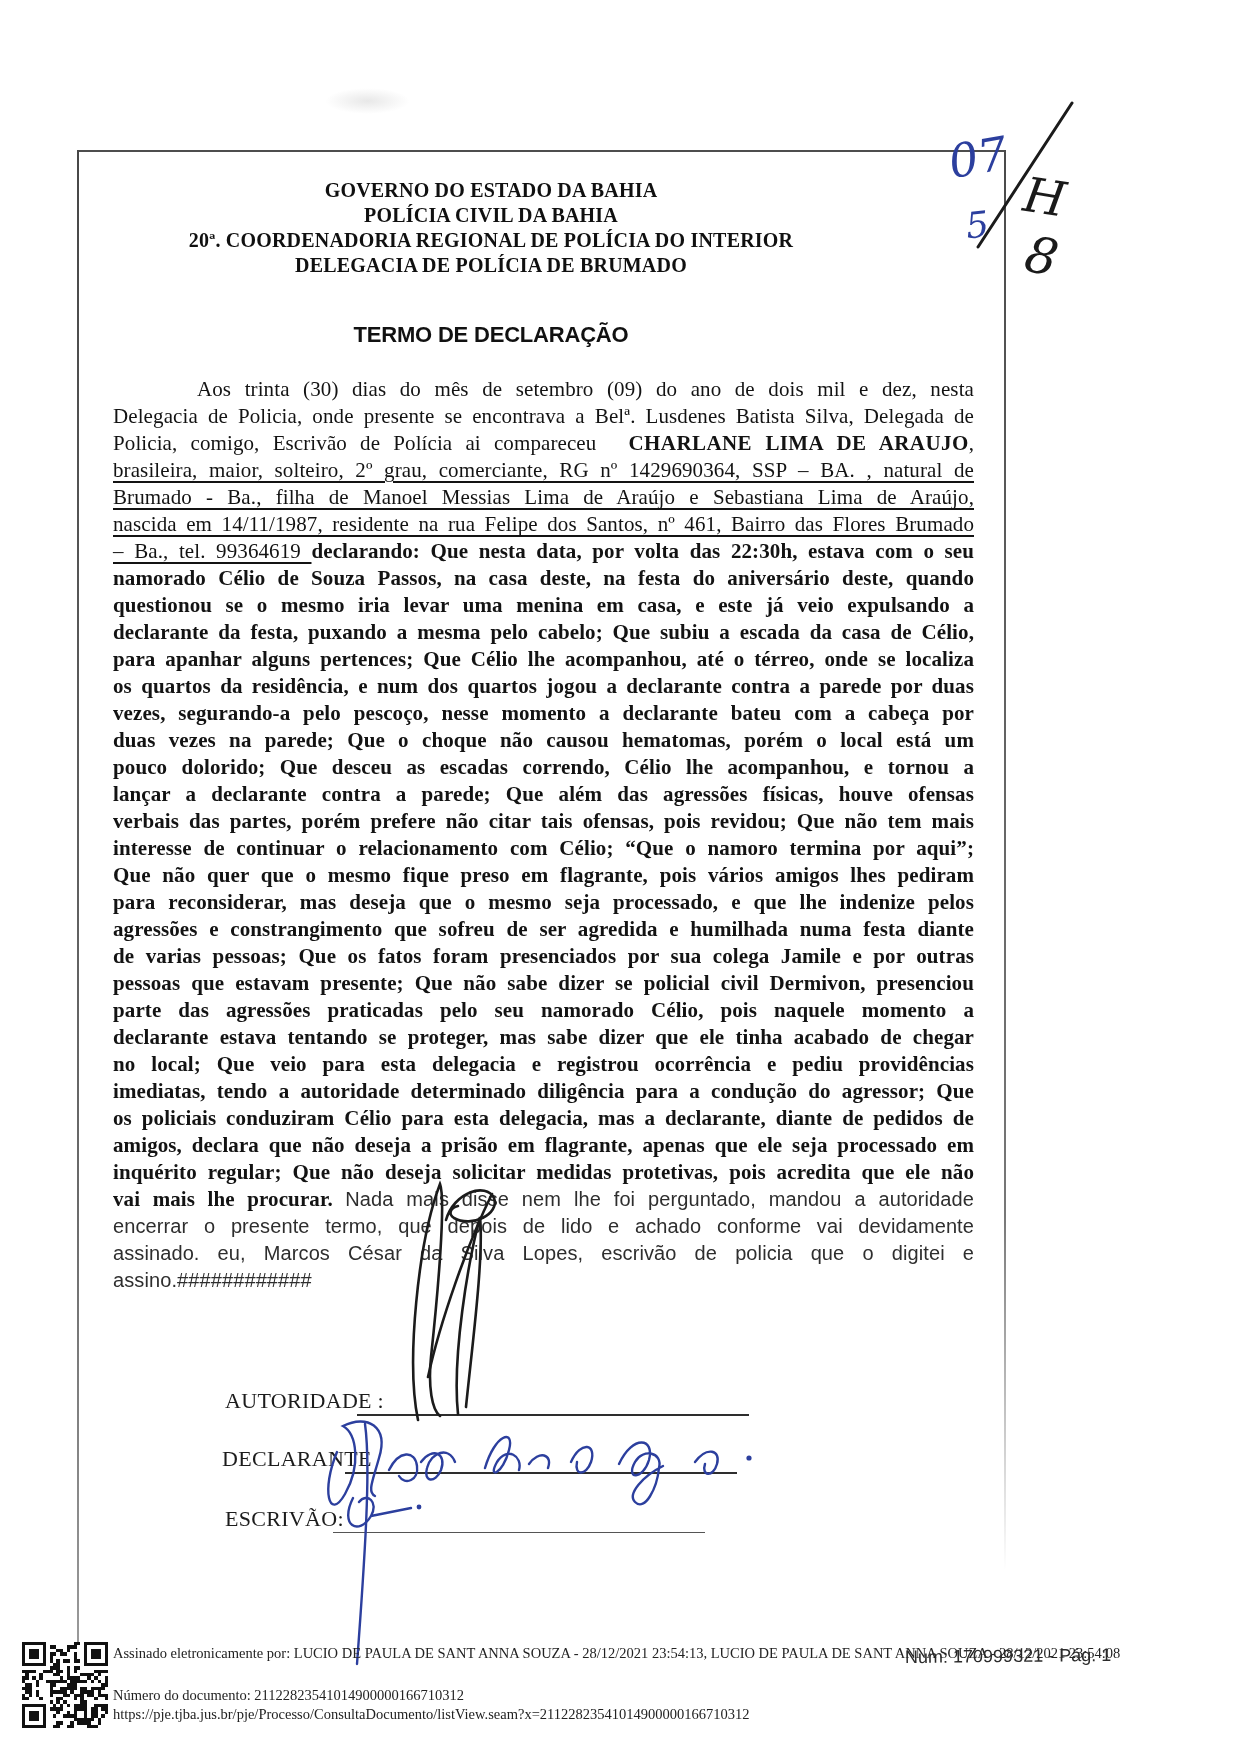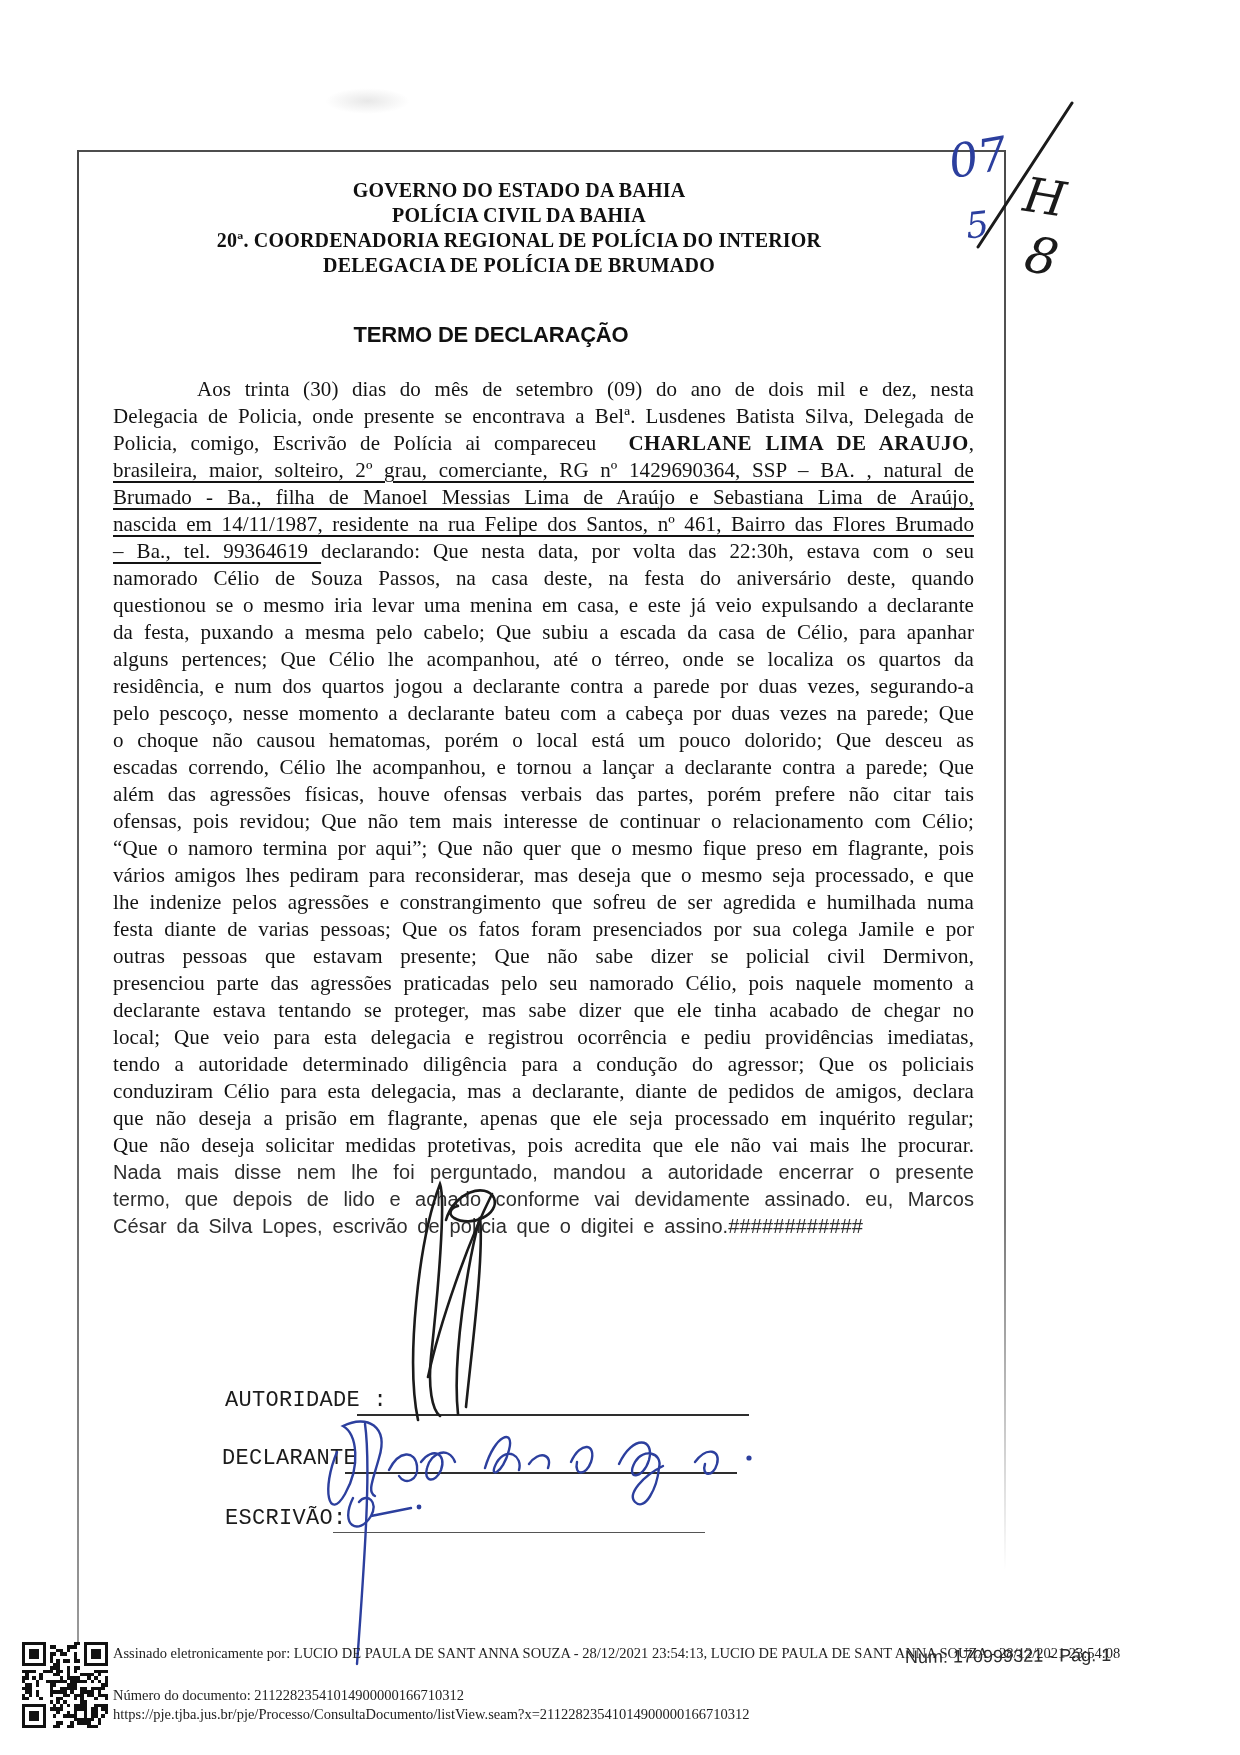--- a/index.html
+++ b/index.html
@@ -13,42 +13,41 @@
   
   .border-top{position:absolute;left:77px;top:150px;width:929px;height:0;border-top:2px solid #4d4d4d;}
   .border-left{position:absolute;left:77px;top:150px;width:2px;height:1500px;background:linear-gradient(#474747,#6a6a6a 70%,#9a9a9a);}
   .border-right{position:absolute;left:1004px;top:150px;width:2px;height:1420px;background:linear-gradient(#4a4a4a,#777 75%,rgba(255,255,255,0));}
   .smudge{position:absolute;left:325px;top:88px;width:85px;height:26px;background:radial-gradient(ellipse at center,rgba(90,90,90,.14),rgba(0,0,0,0) 70%);}
   
   .letterhead{
     position:absolute;left:77px;top:178px;width:828px;
     text-align:center;font-weight:bold;font-size:20px;line-height:25px;color:#101010;
     letter-spacing:.2px;
-    margin-left:28px;
   }
   .doc-title{
     position:absolute;left:77px;top:322px;width:828px;text-align:center;
     font-family:"Liberation Sans", sans-serif;font-weight:bold;font-size:22px;color:#111;
     letter-spacing:-0.2px;
   }
   
   .body-text{
     position:absolute;left:113px;top:376px;width:861px;
     font-size:21px;line-height:27px;color:#131313;
     text-align:justify;text-indent:84px;
     word-spacing:4px;letter-spacing:.1px;
   }
   .seg-intro{font-weight:normal;}
   .seg-name{font-family:Liberation Serif, serif;font-weight:bold;letter-spacing:.4px;margin-left:19px;}
   .seg-underl{text-decoration:underline;text-decoration-thickness:1.6px;text-underline-offset:4px;}
-  .seg-decl{font-weight:normal;margin-top:32px;}
+  .seg-decl{font-weight:bold;margin-top:32px;}
   .seg-close{font-family:"Liberation Sans", sans-serif;font-size:20px;color:#2e2e2e;}
   
   .sig-label{
-    position:absolute;font-family:Liberation Mono, monospace;
+    position:absolute;font-family:Liberation Serif, serif;
     font-size:22px;color:#1c1c1c;letter-spacing:.3px;white-space:nowrap;
   }
   .sig-line{position:absolute;height:0;border-top:2px solid #2e2e2e;}
   .ink{position:absolute;pointer-events:none;}
   
   .footer-line{
     position:absolute;left:113px;font-family:Liberation Serif, serif;
     font-size:14.5px;line-height:21px;color:#222;white-space:nowrap;
   }
   .page-ref{

